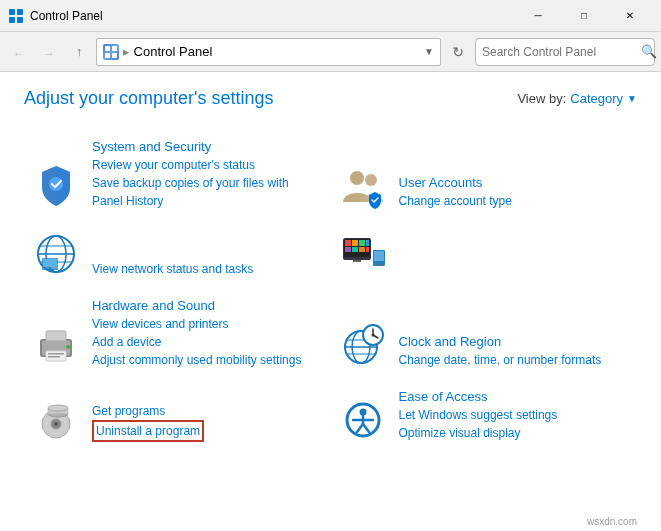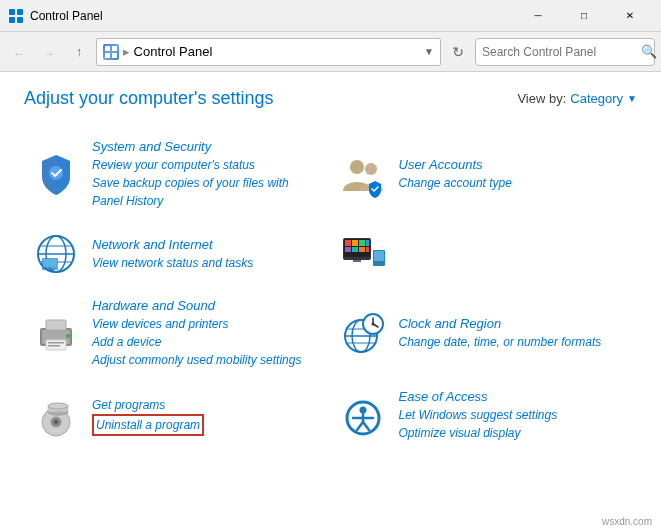--- a/index.html
+++ b/index.html
@@ -110,24 +110,23 @@
     .view-by-chevron { color: #0078d7; font-size: 10px; }
 
     
     .items-grid {
       display: grid;
       grid-template-columns: 1fr 1fr;
       gap: 0;
     }
     .item-row {
       display: flex;
-      align-items: center;
+      align-items: flex-end;
       padding: 10px 8px;
       gap: 12px;
-      font-style: italic;
     }
     .item-icon {
       width: 48px; height: 48px;
       flex-shrink: 0;
       display: flex; align-items: center; justify-content: center;
     }
     .item-content { flex: 1; }
     .item-title {
       font-size: 13px; color: #0078d7; cursor: pointer;
       font-weight: 400; margin-bottom: 2px;
@@ -151,21 +150,21 @@
     .programs-icon { color: #555; }
     .user-accounts-icon { color: #e07b2a; }
     .appearance-icon { color: #e67e22; }
     .clock-icon { color: #1a7abf; }
     .ease-icon { color: #1a7abf; }
 
     
     .watermark {
       position: fixed;
       bottom: 4px;
-      right: 9px;
+      right: 24px;
       font-size: 10px;
       color: #999;
     }
   </style>
 </head>
 <body>
 
 <div class="titlebar">
 
   <div class="titlebar-icon">
@@ -265,21 +264,20 @@
           <line x1="6" y1="24" x2="42" y2="24" stroke="#1a7abf" stroke-width="1.5"></line>
           <line x1="8" y1="16" x2="40" y2="16" stroke="#1a7abf" stroke-width="1"></line>
           <line x1="8" y1="32" x2="40" y2="32" stroke="#1a7abf" stroke-width="1"></line>
 
           <rect x="10" y="28" width="16" height="12" rx="1" fill="#1a7abf" opacity="0.7"></rect>
           <rect x="11" y="29" width="14" height="8" rx="0.5" fill="#5ab4e8"></rect>
           <rect x="16" y="39" width="6" height="2" fill="#1a7abf" opacity="0.7"></rect>
         </svg>
       </div>
       <div class="item-content">
-        <div class="item-title">Network and Internet</div>
         <div class="item-subtitle">View network status and tasks</div>
       </div>
     </div>
 
     <div class="item-row">
       <div class="item-icon appearance-icon">
         <svg width="48" height="48" viewBox="0 0 48 48">
 
           <rect x="4" y="8" width="28" height="22" rx="2" fill="#334"></rect>
           <rect x="5" y="9" width="26" height="18" rx="1" fill="#222"></rect>

